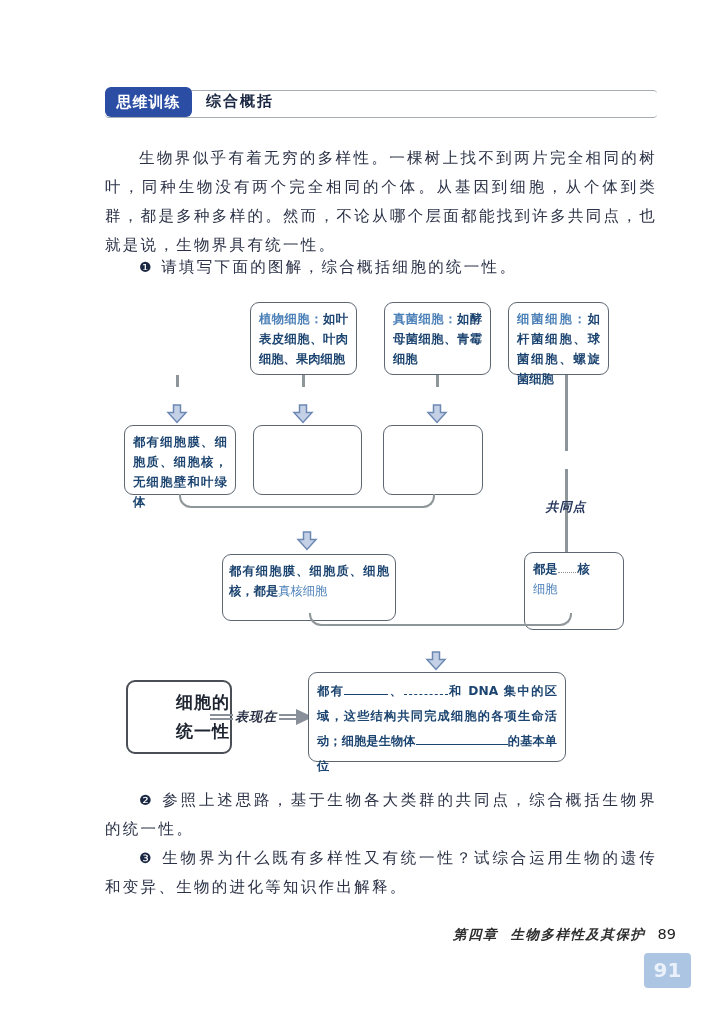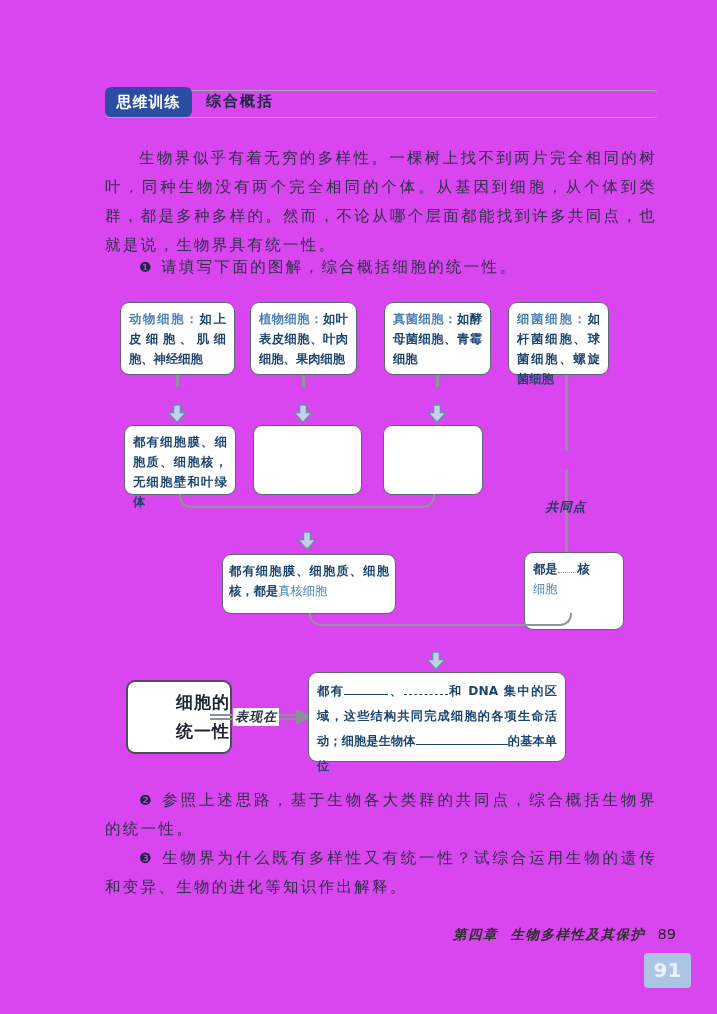--- a/index.html
+++ b/index.html
@@ -1,18 +1,18 @@
 <!DOCTYPE html>
 <html><head>
 <meta charset="utf-8">
 <style>
   html,body{margin:0;padding:0;background:#e8e8e8;}
   .page{
     position:relative;width:717px;height:1014px;margin:0 auto;
-    background:#d946ef;overflow:hidden;
+    background:#ffffff;overflow:hidden;
     font-family:"DejaVu Serif",serif;
   }
   .abs{position:absolute;}
 
   
   .hdr-strip{left:105px;top:90px;width:552px;height:26px;
     border-top:1.5px solid #a7adb5;border-bottom:1.5px solid #a7adb5;border-radius:4px;}
   .hdr-tab{left:105px;top:87px;width:87px;height:30px;background:#2b4da3;border-radius:6px;
     color:#fff;font-family:"DejaVu Sans",sans-serif;font-weight:bold;font-size:15px;
     line-height:30px;text-align:center;letter-spacing:1px;}
@@ -66,23 +66,20 @@
   <div class="abs hdr-tab">思维训练</div>
   <div class="abs hdr-title">综合概括</div>
 
   <div class="abs para indent" style="left:105px;top:144px;">生物界似乎有着无穷的多样性。一棵树上找不到两片完全相同的树叶，同种生物没有两个完全相同的个体。从基因到细胞，从个体到类群，都是多种多样的。然而，不论从哪个层面都能找到许多共同点，也就是说，生物界具有统一性。</div>
 
   <div class="abs para indent" style="left:105px;top:253px;">
     <span class="tasknum">❶</span>
     <span>请填写下面的图解，综合概括细胞的统一性。</span>
   </div>
 
-  <div class="abs cellbox" style="left:120px;top:302px;width:115px;height:73px;">
-    <span class="lbl">动物细胞：</span><span>如上皮细胞、肌细胞、神经细胞</span>
-  </div>
   <div class="abs cellbox" style="left:250px;top:302px;width:107px;height:73px;">
     <span class="lbl">植物细胞：</span><span>如叶表皮细胞、叶肉细胞、果肉细胞</span>
   </div>
   <div class="abs cellbox" style="left:384px;top:302px;width:107px;height:73px;">
     <span class="lbl">真菌细胞：</span><span>如酵母菌细胞、青霉细胞</span>
   </div>
   <div class="abs cellbox" style="left:508px;top:302px;width:101px;height:73px;">
     <span class="lbl">细菌细胞：</span><span>如杆菌细胞、球菌细胞、螺旋菌细胞</span>
   </div>
 
@@ -120,21 +117,21 @@
 
   <div class="abs bracket" style="left:179px;top:494px;width:256px;height:14px;"></div>
 
   <div class="abs cp" style="left:275px;top:514px;">共同点</div>
   <div class="abs" style="left:296px;top:531px;">
     <svg width="22" height="20" viewBox="0 0 22 20">
         <path d="M7.5 1 L14.5 1 L14.5 8.5 L20 8.5 L11 18.5 L2 8.5 L7.5 8.5 Z" fill="#c3d0e6" stroke="#6e88b4" stroke-width="1.5"></path>
       </svg>
   </div>
 
-  <div class="abs cellbox" style="left:222px;top:554px;width:174px;height:60px;padding:6px;">
+  <div class="abs cellbox" style="left:222px;top:554px;width:174px;height:67px;padding:6px;">
     <span>都有细胞膜、细胞质、细胞核，</span><span>都是</span><span class="answer">真核细胞</span>
   </div>
 
   <div class="abs cellbox" style="left:524px;top:552px;width:100px;height:78px;">
     <span>都是</span><span class="blank dotted w20"></span><span>核</span><br>
     <span class="answer">细胞</span>
   </div>
 
   <div class="abs bracket" style="left:309px;top:613px;width:263px;height:13px;"></div>
 

